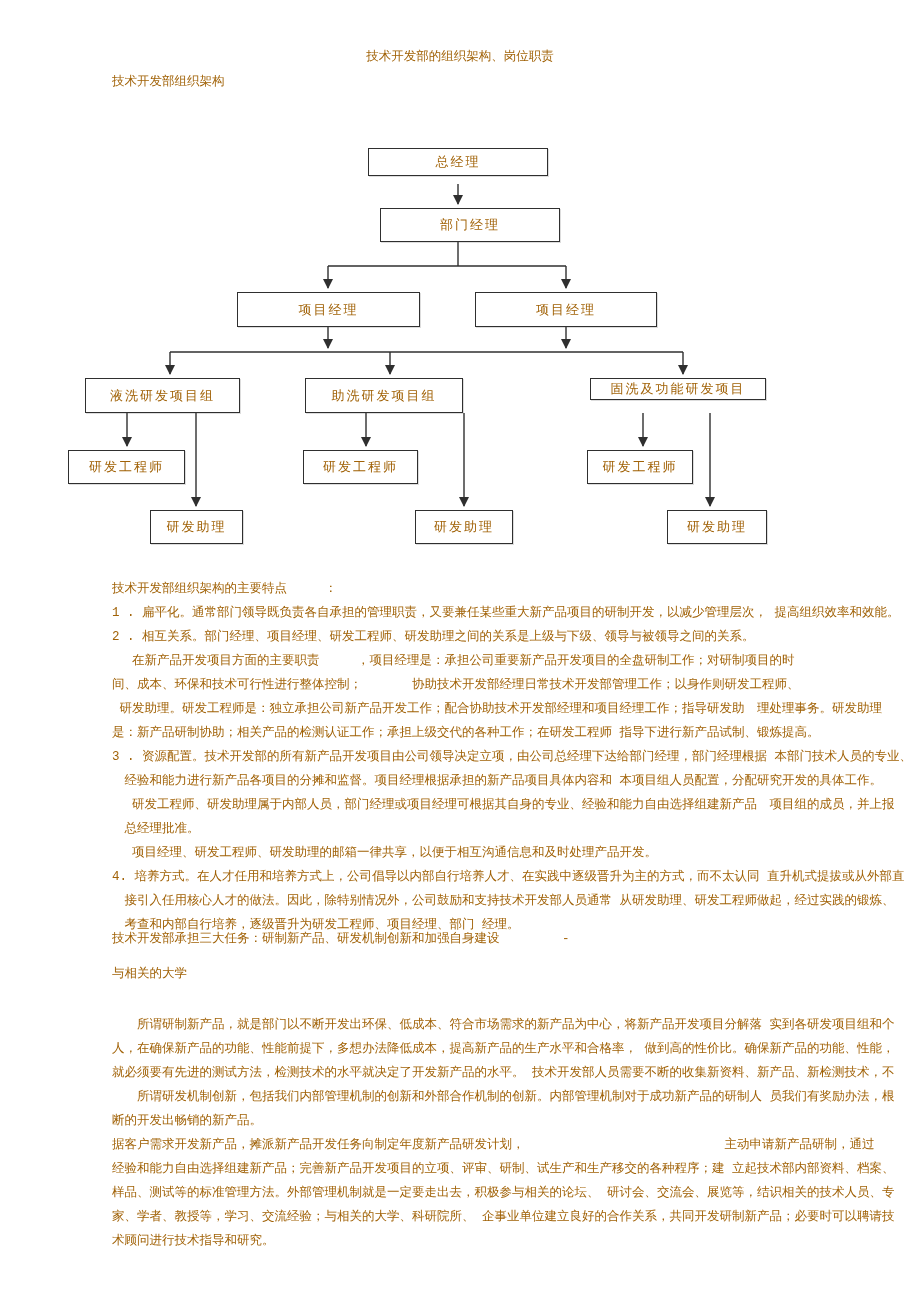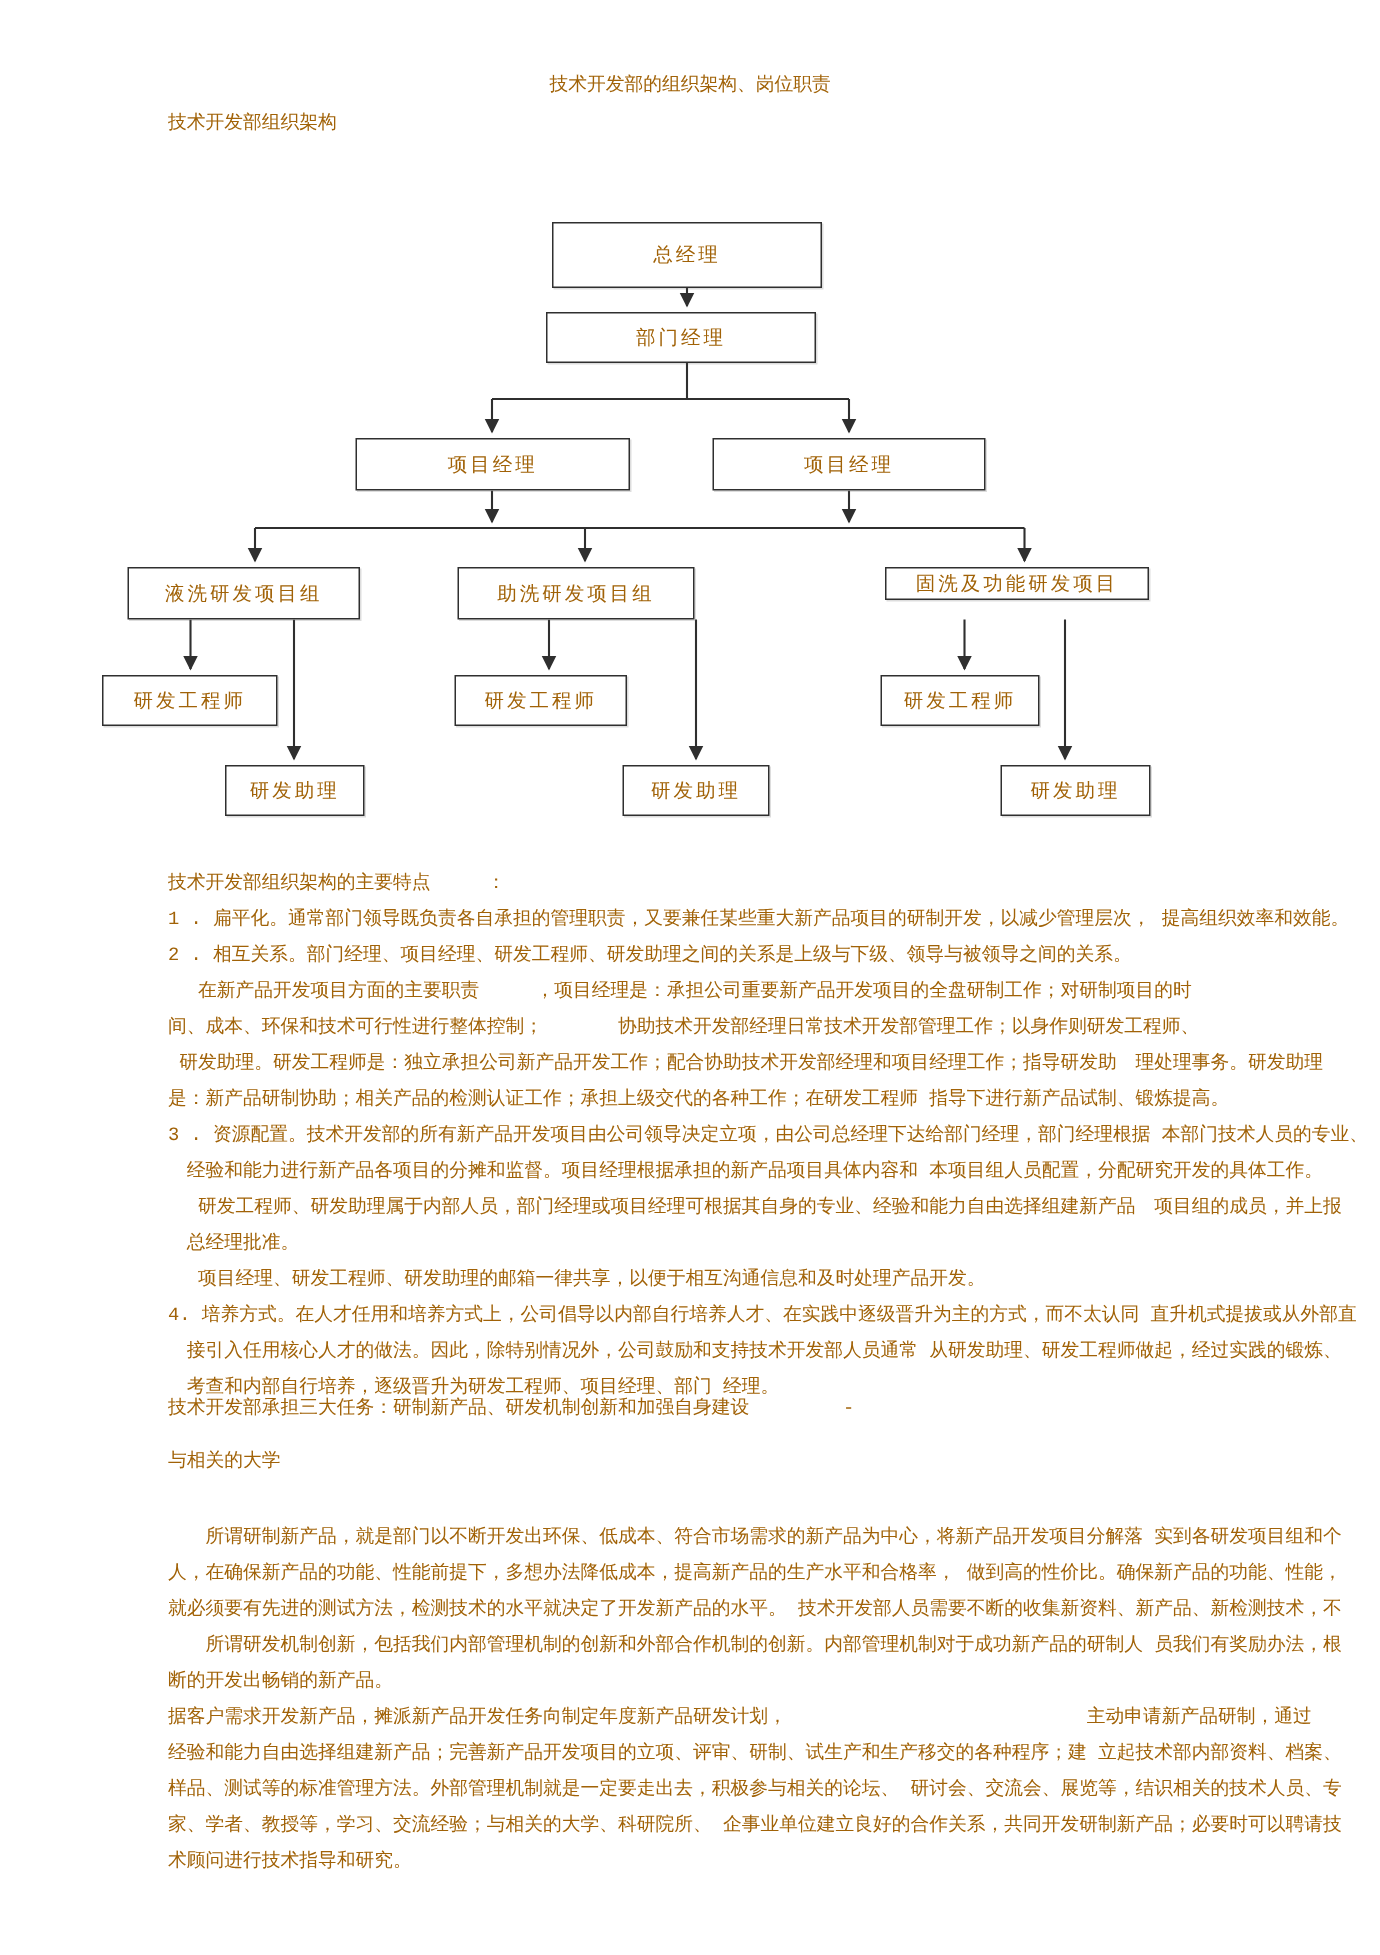--- a/index.html
+++ b/index.html
@@ -38,22 +38,22 @@
   .orgchart svg{position:absolute;left:0;top:0;}
   .node{
     position:absolute;
     border:1.5px solid #2f2f2f;
     background:#ffffff;
     display:flex;align-items:center;justify-content:center;
     font-size:13px;letter-spacing:2px;
     box-sizing:border-box;
     box-shadow:1px 1px 0 #55555533;
   }
-  .n-gm{left:368px;top:0px;width:180px;height:44px;}
-  .n-dm{left:364px;top:60px;width:180px;height:34px;}
+  .n-gm{left:368px;top:0px;width:180px;height:28px;}
+  .n-dm{left:380px;top:60px;width:180px;height:34px;}
   .n-pm1{left:237px;top:144px;width:183px;height:35px;}
   .n-pm2{left:475px;top:144px;width:182px;height:35px;}
   .n-g1{left:85px;top:230px;width:155px;height:35px;}
   .n-g2{left:305px;top:230px;width:158px;height:35px;}
   .n-g3{left:590px;top:230px;width:176px;height:22px;}
   .n-e1{left:68px;top:302px;width:117px;height:34px;}
   .n-e2{left:303px;top:302px;width:115px;height:34px;}
   .n-e3{left:587px;top:302px;width:106px;height:34px;}
   .n-a1{left:150px;top:362px;width:93px;height:34px;}
   .n-a2{left:415px;top:362px;width:98px;height:34px;}

